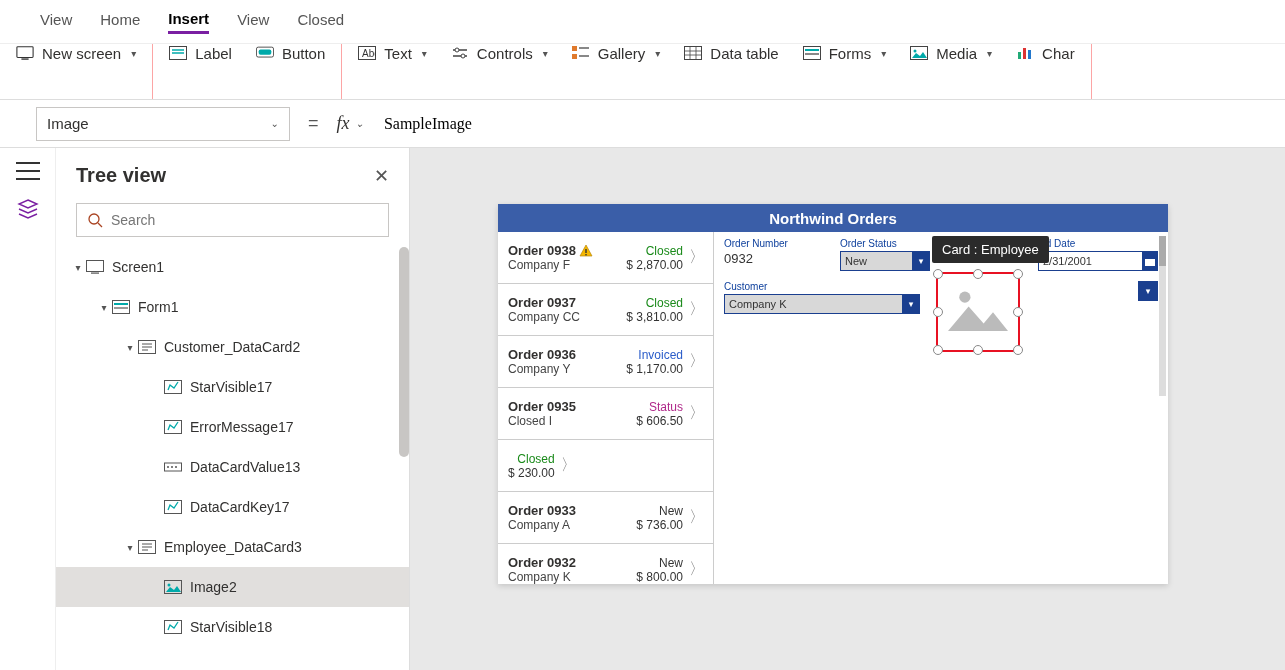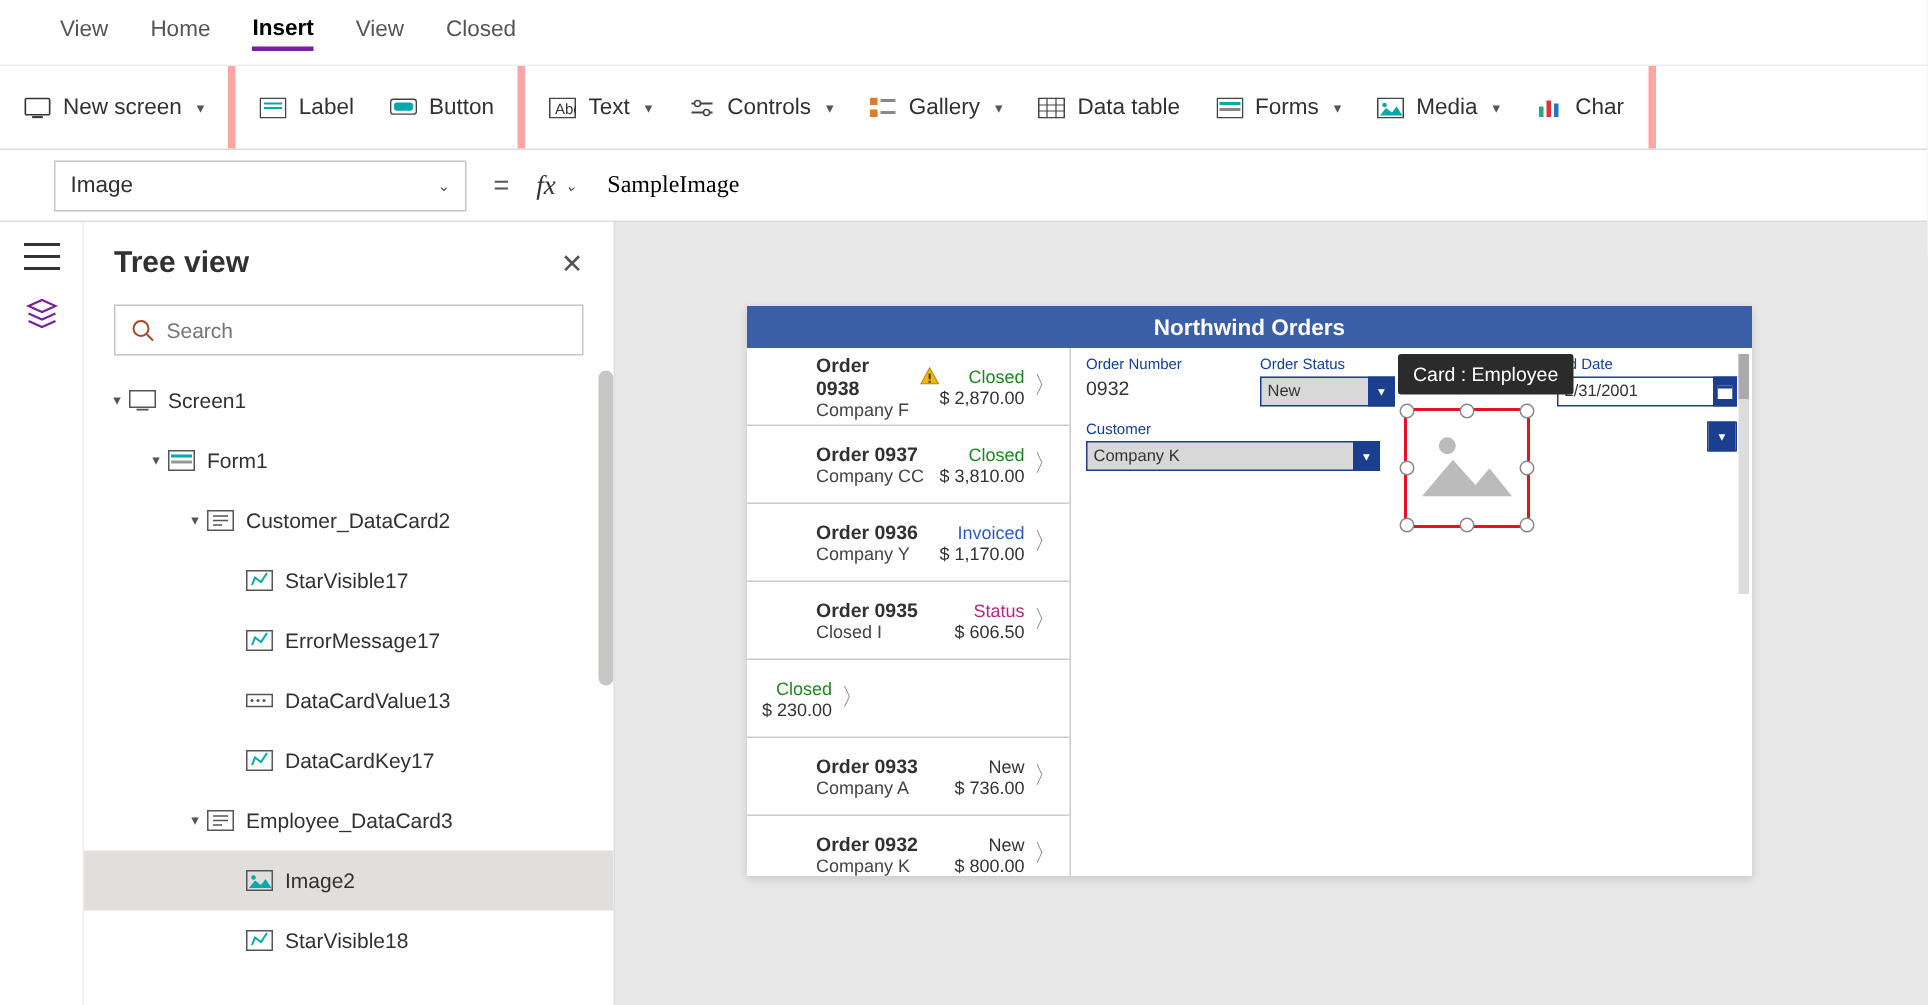--- a/index.html
+++ b/index.html
@@ -5,28 +5,28 @@
   * { box-sizing: border-box; margin: 0; padding: 0; font-family: "Segoe UI", Arial, sans-serif; }
   body { width: 1285px; height: 670px; background: #faf9f8; overflow: hidden; font-size: 14px; color: #323130; }
 
   
   .menu-bar { height: 44px; display: flex; align-items: center; padding: 0 40px; gap: 28px; background: #fff; border-bottom: 1px solid #eee; }
   .menu-item { font-size: 15px; color: #555; cursor: pointer; padding-bottom: 4px; }
   .menu-item.active { color: #000; font-weight: 600; border-bottom: 3px solid #7a1fa2; }
 
   
   .ribbon { height: 56px; display: flex; align-items: center; background: #fff; border-bottom: 1px solid #ddd; }
-  .ribbon .group { display: flex; align-items: center; height: 100%; padding: 0 16px; border-right: 5px solid #fca5a5; gap: 24px; }
+  .ribbon .group { display: flex; align-items: flex-start; height: 100%; padding: 0 16px; border-right: 1px solid #fca5a5; gap: 24px; }
   .ribbon .btn { display: flex; align-items: center; gap: 8px; color: #323130; cursor: pointer; font-size: 15px; }
   .chev { font-size: 10px; color: #555; margin-left: 2px; }
   .icon-box { width: 18px; height: 18px; display: inline-flex; align-items: center; justify-content: center; }
 
   
   .formula-bar { height: 48px; display: flex; align-items: center; background: #fff; border-bottom: 1px solid #ddd; padding: 0 40px 0 36px; gap: 12px; }
-  .prop-select { width: 275px; height: 34px; border: 1px solid #c8c6c4; display: flex; align-items: center; justify-content: space-between; padding: 0 10px; background: #fff; font-size: 15px; }
+  .prop-select { width: 254px; height: 34px; border: 1px solid #c8c6c4; display: flex; align-items: center; justify-content: space-between; padding: 0 10px; background: #fff; font-size: 15px; }
   .equals { font-size: 18px; color: #555; padding: 0 6px; }
   .fx { font-style: italic; font-family: Georgia, serif; font-size: 18px; display: flex; align-items: center; gap: 4px; }
   .formula-input { flex: 1; height: 34px; border: none; font-size: 16px; font-family: Liberation Serif, serif; padding: 0 8px; background: transparent; outline: none; }
 
   
   .workspace { display: flex; height: calc(100% - 148px); }
   .rail { width: 56px; background: #fff; border-right: 1px solid #eee; display: flex; flex-direction: column; align-items: center; padding-top: 14px; gap: 18px; }
   .rail-btn { width: 24px; height: 18px; display: flex; flex-direction: column; justify-content: space-between; cursor: pointer; }
   .rail-btn div { height: 2px; background: #333; }
   .rail-layers { width: 22px; height: 22px; }
@@ -47,21 +47,21 @@
   .node-label { font-size: 14px; }
 
   
   .canvas { flex: 1; background: #e8e8e8; position: relative; overflow: hidden; }
   .app-frame { position: absolute; left: 88px; top: 56px; width: 670px; height: 380px; background: #fff; box-shadow: 0 2px 6px rgba(0,0,0,0.15); }
   .app-header { height: 28px; background: #3a5ea8; color: #fff; display: flex; align-items: center; justify-content: center; font-weight: 700; font-size: 15px; }
   .app-body { display: flex; height: calc(100% - 28px); }
 
   .order-list { width: 216px; border-right: 1px solid #ccc; overflow: hidden; }
   .order-row { border-bottom: 1px solid #ccc; padding: 6px 8px 6px 10px; display: flex; align-items: center; position: relative; height: 52px; }
-  .order-left { flex: 1; margin-left: 36px; }
+  .order-left { flex: 1; }
   .order-title { font-weight: 700; font-size: 13px; display: flex; align-items: center; gap: 3px; }
   .order-company { font-size: 12px; color: #444; }
   .order-right { text-align: right; margin-right: 6px; }
   .order-status { font-size: 12px; }
   .order-amount { font-size: 12px; color: #333; }
   .order-chev { color: #888; font-size: 16px; font-weight: 300; }
   .st-closed { color: #1a8a1a; }
   .st-invoiced { color: #2a5cc9; }
   .st-shipped { color: #b0298a; }
   .st-new { color: #333; }

